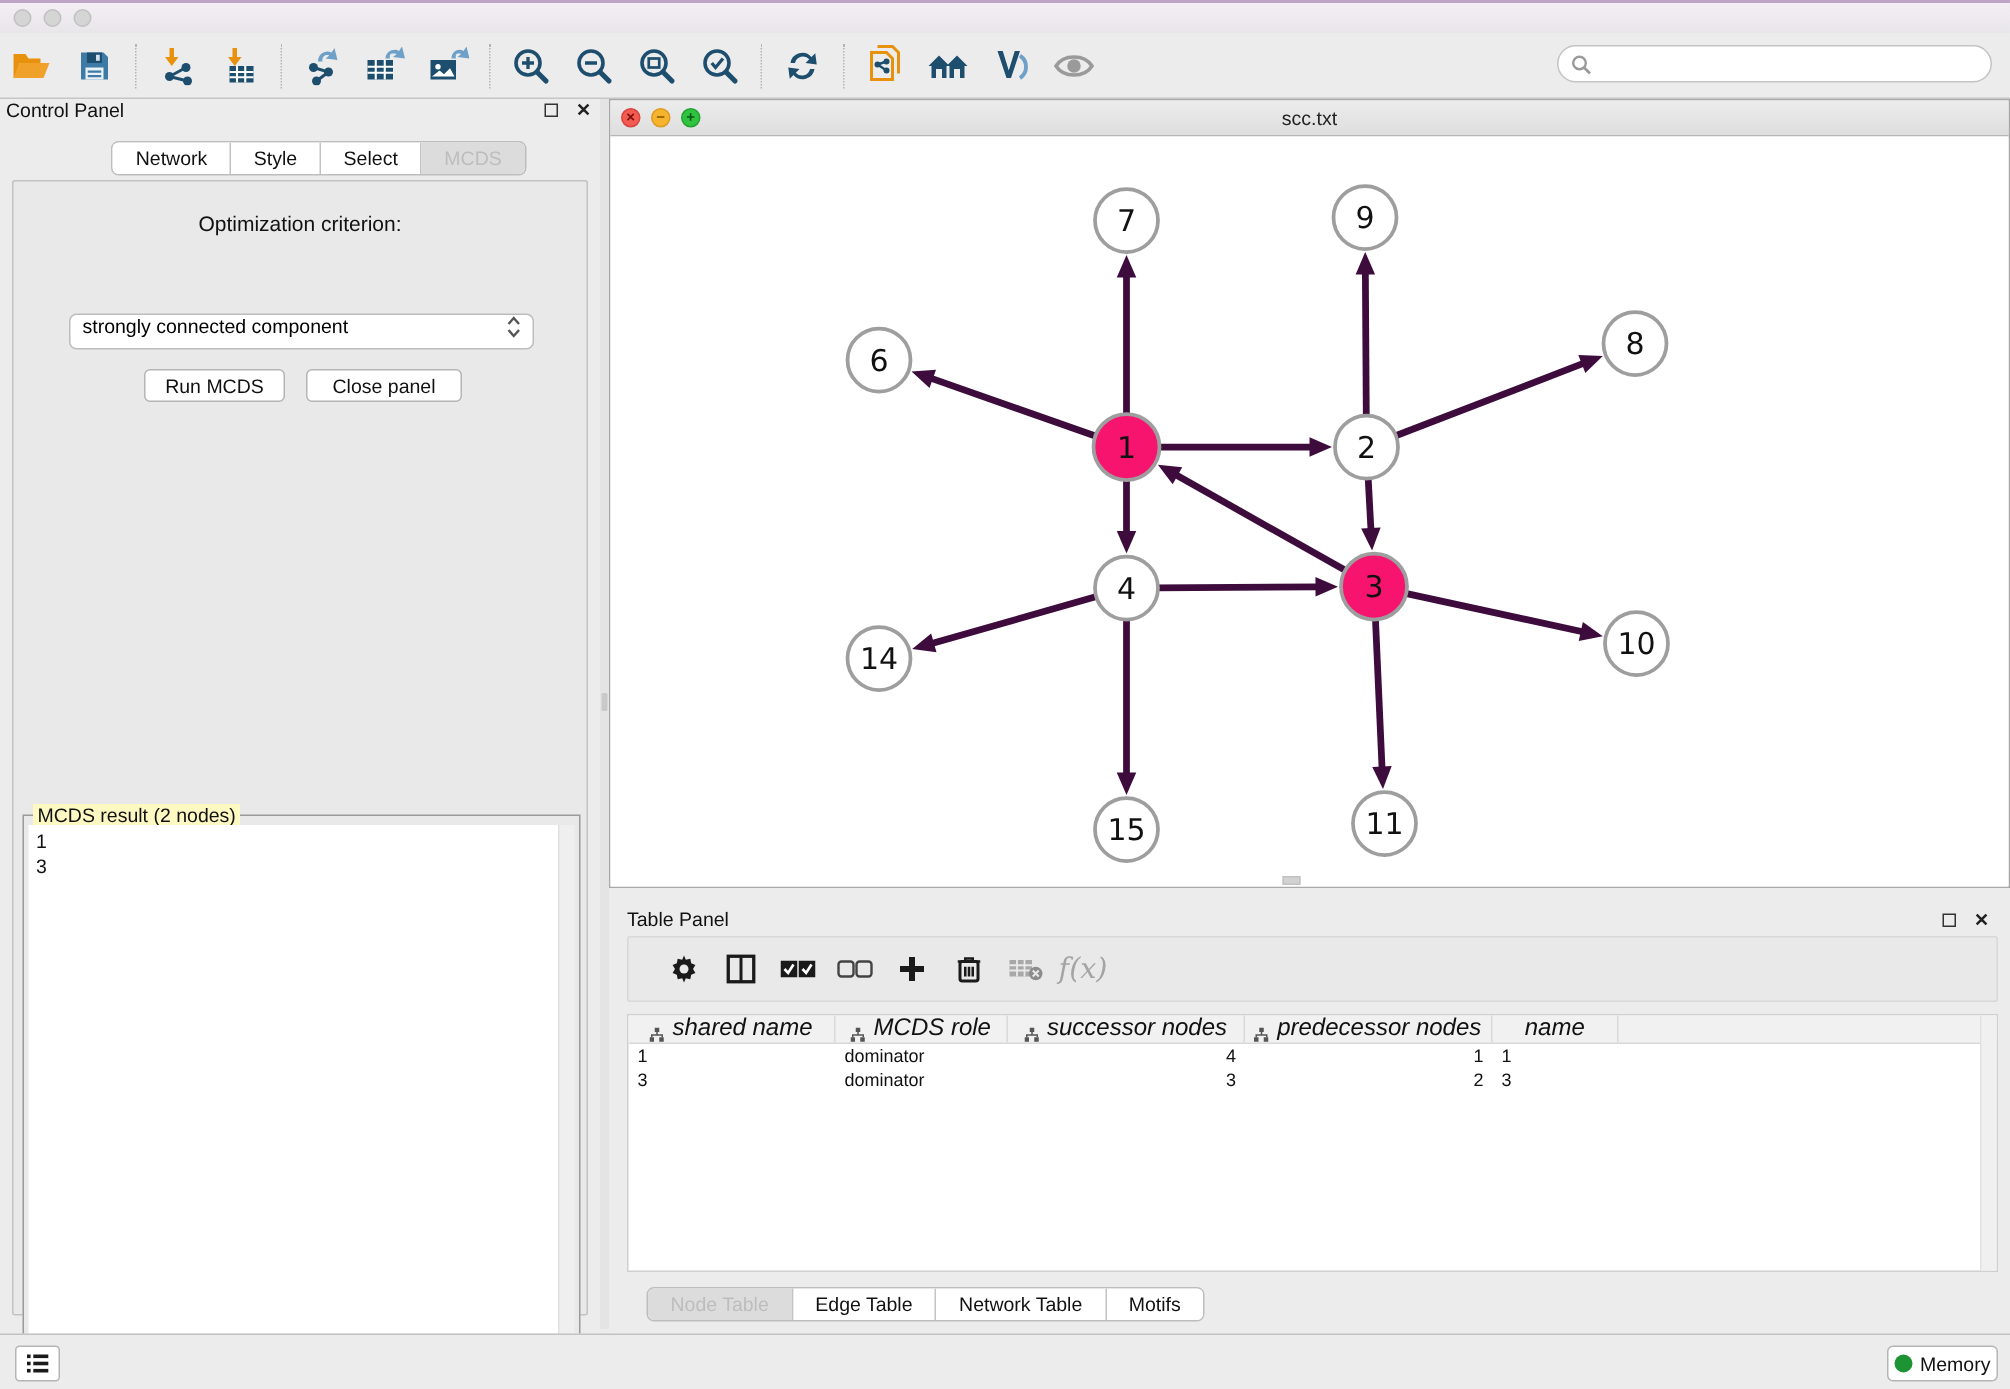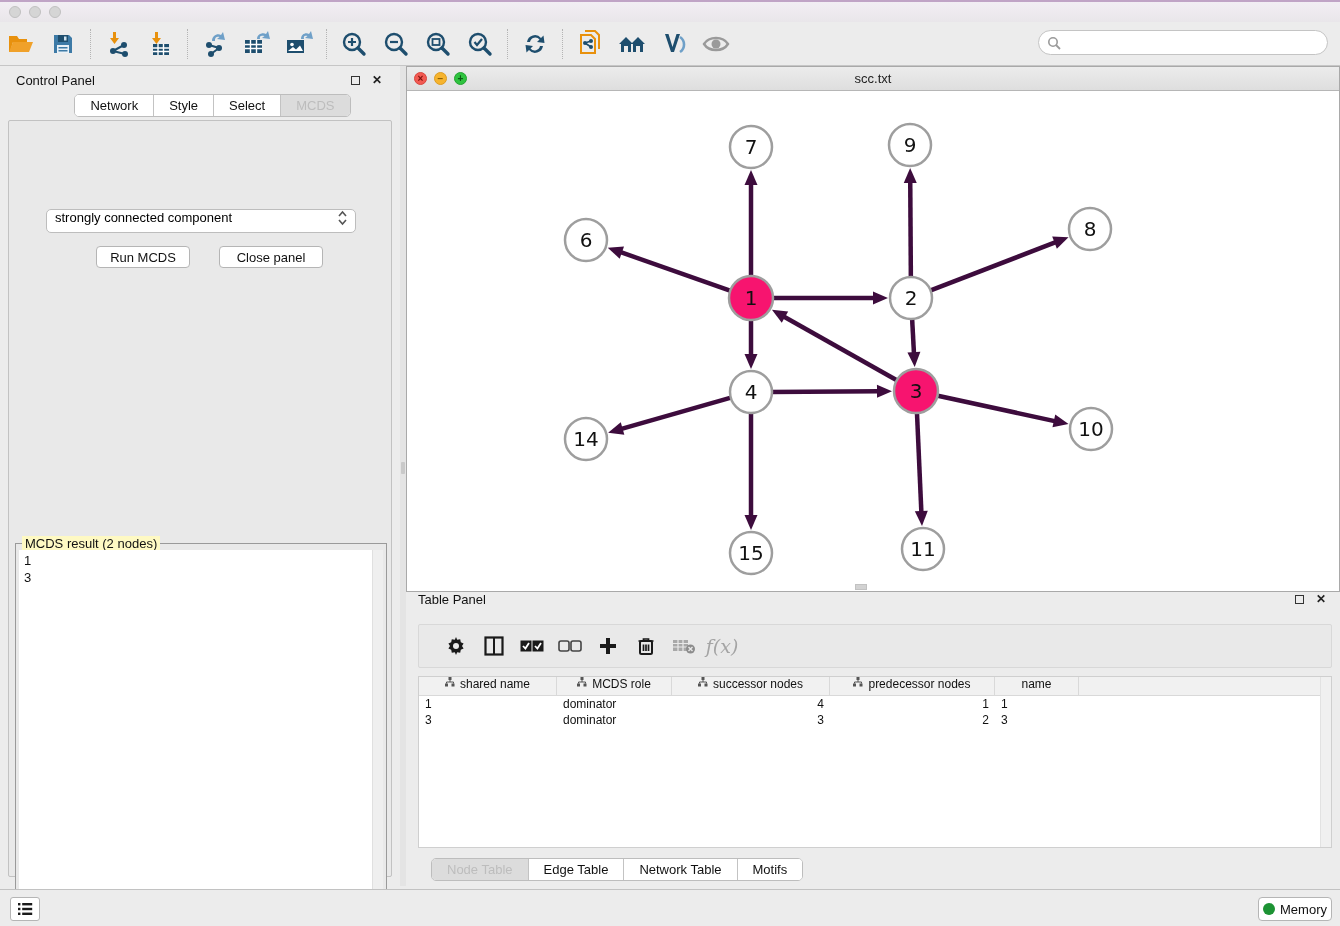--- a/index.html
+++ b/index.html
@@ -17,40 +17,40 @@
   #toolbar { left:0; top:22px; width:1340px; height:44px; background:#ececec; border-bottom:1px solid #c6c6c6;
     display:flex; align-items:center; }
   .tb-ico { width:34px; height:34px; display:flex; align-items:center; justify-content:center; margin:0 4px; }
   .tb-sep { width:1px; height:30px; border-left:1px dotted #b4b4b4; margin:0 6px; }
   #search-box { position:absolute; right:12px; top:8px; width:290px; height:25px; background:#fff;
     border:1px solid #c4c4c4; border-radius:13px; display:flex; align-items:center; padding-left:8px; }
   #search-box input { border:none; outline:none; flex:1; font-size:13px; background:transparent; margin-left:5px; }
 
   
   #control-panel { left:0; top:66px; width:400px; height:820px; background:#ececec; }
-  #cp-header { display:flex; align-items:center; height:28px; padding:0 16px; }
+  #cp-header { display:flex; align-items:flex-start; height:28px; padding:0 4px; }
   #cp-title { font-size:13px; color:#111; flex:1; }
   .mini-btn { width:14px; height:14px; margin-left:8px; display:flex; align-items:center; justify-content:center;
     font-size:12px; color:#222; font-weight:bold; cursor:default; }
   .mini-square { width:9px; height:9px; border:1.5px solid #333; }
   .tabbar { display:flex; justify-content:center; }
   .seg { display:flex; border:1px solid #bdbdbd; border-radius:5px; overflow:hidden; background:#fff;margin-left:25px; }
   .seg .tab { padding:3px 15px; font-size:13px; color:#111; background:#fff; border-right:1px solid #c3c3c3; white-space:nowrap; }
   .seg .tab:last-child { border-right:none; }
   .seg .tab.selected { background:#dcdcdc; color:#bdbdbd; }
   #cp-content { position:absolute; left:8px; top:54px; width:384px; height:757px;
     border:1px solid #c2c2c2; border-radius:2px; background:#e9e9e9; }
   #opt-label { position:absolute; top:20px; left:0; right:0; text-align:center; font-size:14px; color:#111; }
   #criterion { position:absolute; left:37px; top:88px; width:310px; height:24px; background:#fff;
     border:1px solid #bdbdbd; border-radius:5px; display:flex; align-items:flex-start; padding:0 8px; font-size:13px; }
   #criterion .val { flex:1; }
   .btn { position:absolute; height:22px; background:#fff; border:1px solid #b5b5b5; border-radius:4px;
     font-size:13px; color:#111; display:flex; align-items:center; justify-content:center; }
   #run-btn { left:87px; top:125px; width:94px;text-align:center; }
-  #closepanel-btn { left:210px; top:125px; width:104px; }
+  #closepanel-btn { left:195px; top:125px; width:104px; }
   #mcds-fieldset { position:absolute; left:6px; top:422px; width:372px; height:376px;
     border:1px solid #9a9a9a; background:#e9e9e9; }
   #mcds-legend { position:absolute; top:-8px; left:6px; background:#fef9c3; padding:0 3px; font-size:13px; color:#111; }
   #mcds-text { position:absolute; left:3px; top:6px; right:14px; bottom:3px; background:#fff;
     font-size:13px; color:#111; padding:2px 5px; line-height:17px; }
   #mcds-scroll { position:absolute; right:3px; top:6px; width:11px; bottom:3px; background:#efefef; border-left:1px solid #e0e0e0; }
 
   
   #v-divider { left:400px; top:66px; width:6px; height:820px; background:#e4e4e4; }
   #v-handle { left:401px; top:462px; width:4px; height:12px; background:#c9c9c9; border-radius:1px; }
@@ -64,30 +64,30 @@
   .nt-red { background:#f25a52; border:1px solid #d8453e; color:#7c100c; }
   .nt-yellow { background:#f6b42e; border:1px solid #dd9c21; color:#8a5d00; }
   .nt-green { background:#2fc33f; border:1px solid #22a331; color:#0a5a14; }
   #net-title { position:absolute; left:0; right:0; text-align:center; font-size:13px; color:#222; }
   #net-canvas { position:absolute; left:0; top:24px; right:0; bottom:8px; background:#fff; }
   #net-bottom { position:absolute; left:0; bottom:0; width:100%; height:8px; background:#fff; }
   #net-handle { position:absolute; left:448px; bottom:1px; width:12px; height:6px; background:#d2d2d2; border:1px solid #c2c2c2; }
 
   
   #table-panel { left:406px; top:592px; width:934px; height:294px; background:#ececec; }
-  #tp-header { display:flex; align-items:flex-start; height:28px; padding:0 12px; }
+  #tp-header { display:flex; align-items:flex-end; height:28px; padding:0 12px; }
   #tp-title { font-size:13px; color:#111; flex:1; }
   #tp-toolbar { position:absolute; left:12px; top:32px; width:914px; height:44px; background:#e9e9e9;
     border:1px solid #d8d8d8; border-radius:2px; display:flex; align-items:center; padding-left:22px; }
   .tp-ico { width:30px; height:30px; display:flex; align-items:center; justify-content:center; margin-right:8px; }
   .fx { font-family:"DejaVu Serif", serif; font-style:italic; font-size:19px; color:#a4a4a4; }
   #node-table { position:absolute; left:12px; top:84px; width:914px; height:172px; background:#fff; border:1px solid #cfcfcf; }
   #nt-headrow { display:flex; height:19px; background:#f1f1f1; border-bottom:1px solid #d9d9d9; }
-  .col-h { display:flex; align-items:flex-start; justify-content:center; gap:5px; font-size:12px; color:#111;
-    border-right:1px solid #d9d9d9; overflow:hidden; }
+  .col-h { display:flex; align-items:flex-end; justify-content:center; gap:5px; font-size:16px; color:#111;
+    border-right:1px solid #d9d9d9; overflow:hidden;font-style:italic; }
   .t-row { display:flex; height:16px; font-size:12px; color:#111; align-items:center; }
   .cell { padding:0 6px; overflow:hidden; white-space:nowrap; }
   #nt-scroll { position:absolute; right:0; top:0; width:11px; height:100%; background:#f0f0f0; border-left:1px solid #e2e2e2; }
   #tp-tabs { position:absolute; left:0; right:0; top:266px; display:flex; justify-content:flex-start; }
 
   
   #statusbar { left:0; top:889px; width:1340px; height:37px; background:#ececec; border-top:1px solid #c2c2c2; }
   #list-btn { position:absolute; left:10px; top:7px; width:30px; height:24px; background:#fff;
     border:1px solid #b5b5b5; border-radius:3px; display:flex; align-items:center; justify-content:center; }
   #memory-btn { position:absolute; right:8px; top:7px; width:74px; height:24px; background:#fff;
@@ -251,20 +251,21 @@
   </div>
   <div class="tabbar">
     <div class="seg">
       <div class="tab">Network</div>
       <div class="tab">Style</div>
       <div class="tab">Select</div>
       <div class="tab selected">MCDS</div>
     </div>
   </div>
   <div id="cp-content">
+    <div id="opt-label">Optimization criterion:</div>
     <div id="criterion">
       <span class="val">strongly connected component</span>
       <svg width="9" height="16" viewBox="0 0 9 16">
           <path d="M1 6 L4.5 2 L8 6" fill="none" stroke="#555" stroke-width="1.6"></path>
           <path d="M1 10 L4.5 14 L8 10" fill="none" stroke="#555" stroke-width="1.6"></path>
         </svg>
     </div>
     <div class="btn" id="run-btn">Run MCDS</div>
     <div class="btn" id="closepanel-btn">Close panel</div>
     <div id="mcds-fieldset">

